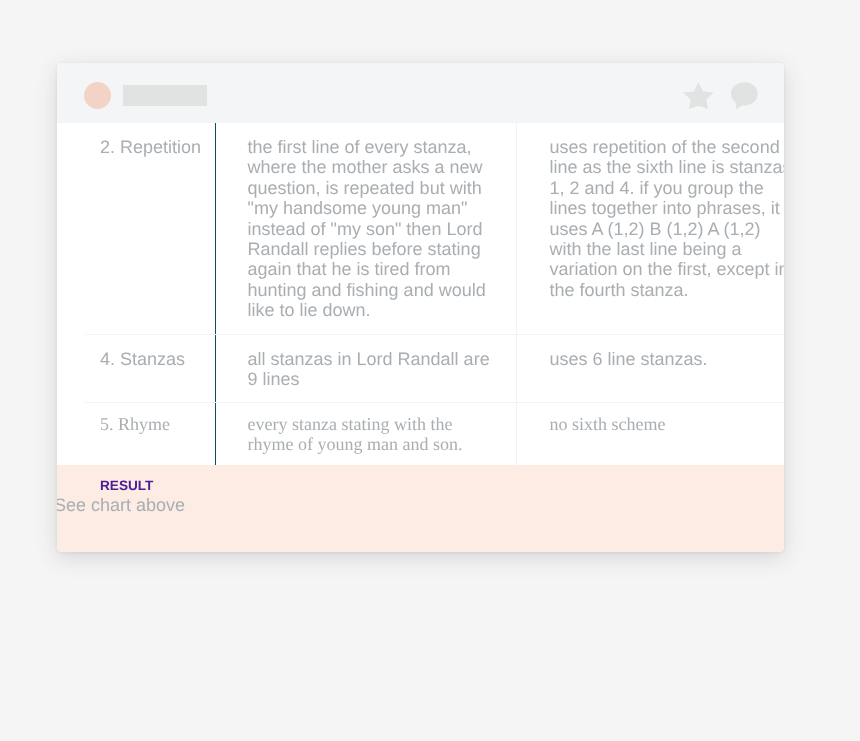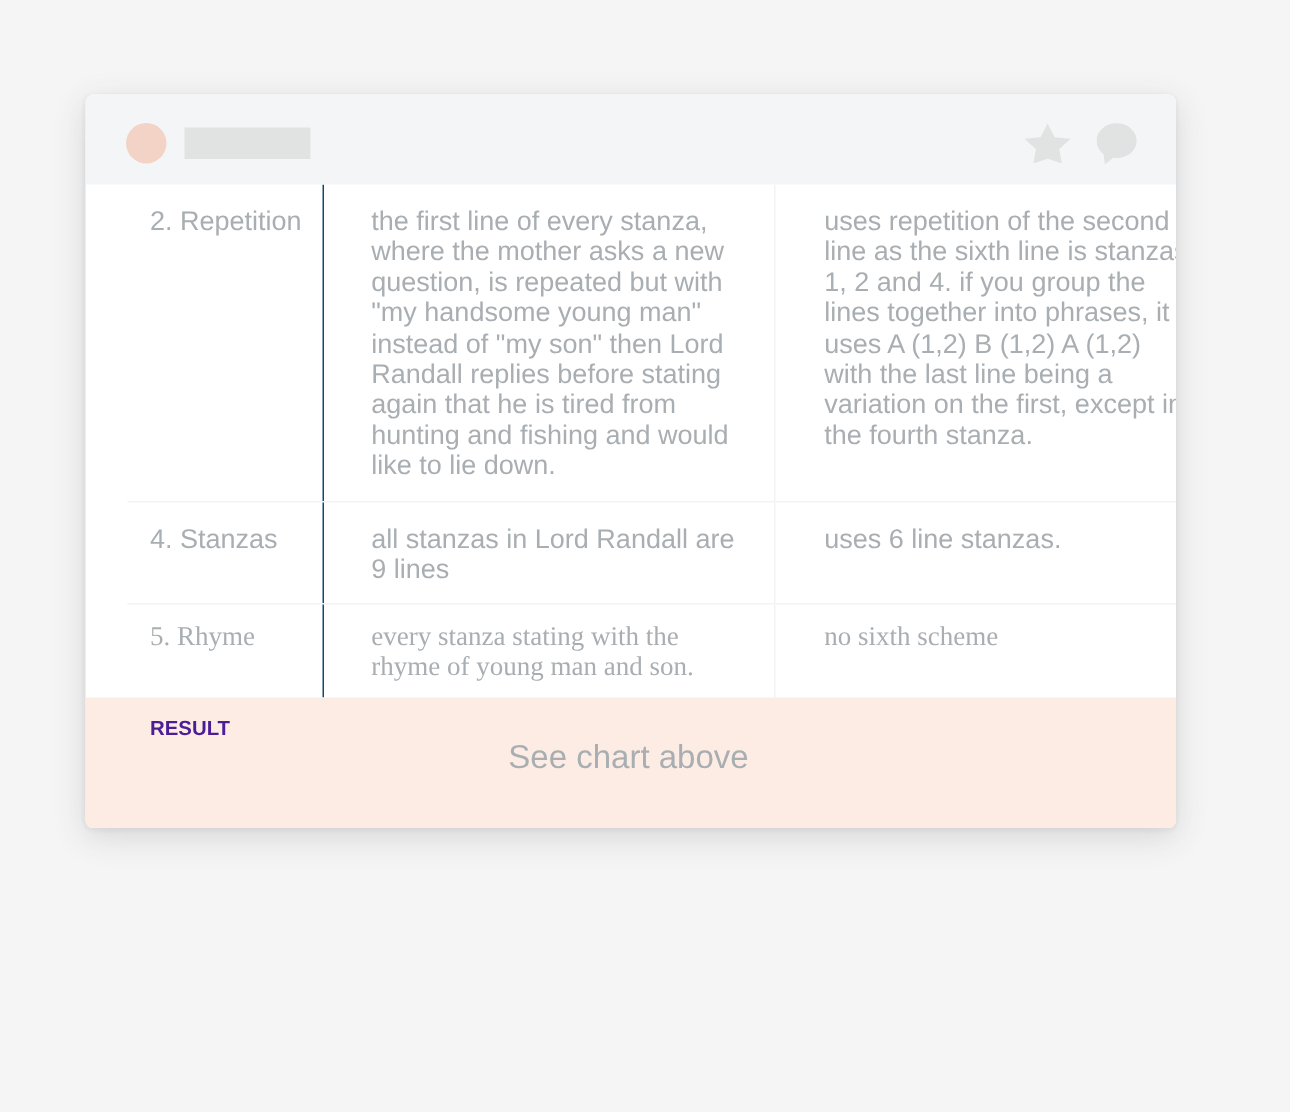--- a/index.html
+++ b/index.html
@@ -97,22 +97,22 @@
     font-weight: bold;
     letter-spacing: 0px;
     line-height: 15px;
     color: #4c1d95;
     margin-left: 28px;
   }
   .footer-text {
     position: absolute;
     left: -3px; right: 0;
     top: 30px;
-    text-align: center;
-    font-size: 22px;
+    text-align: left;
+    font-size: 18px;
     line-height: 20px;
     color: #a9aeb2;
   }
 </style>
 </head>
 <body>
 
 <div class="card">
   <div class="card-header">
     <div class="avatar"></div>

